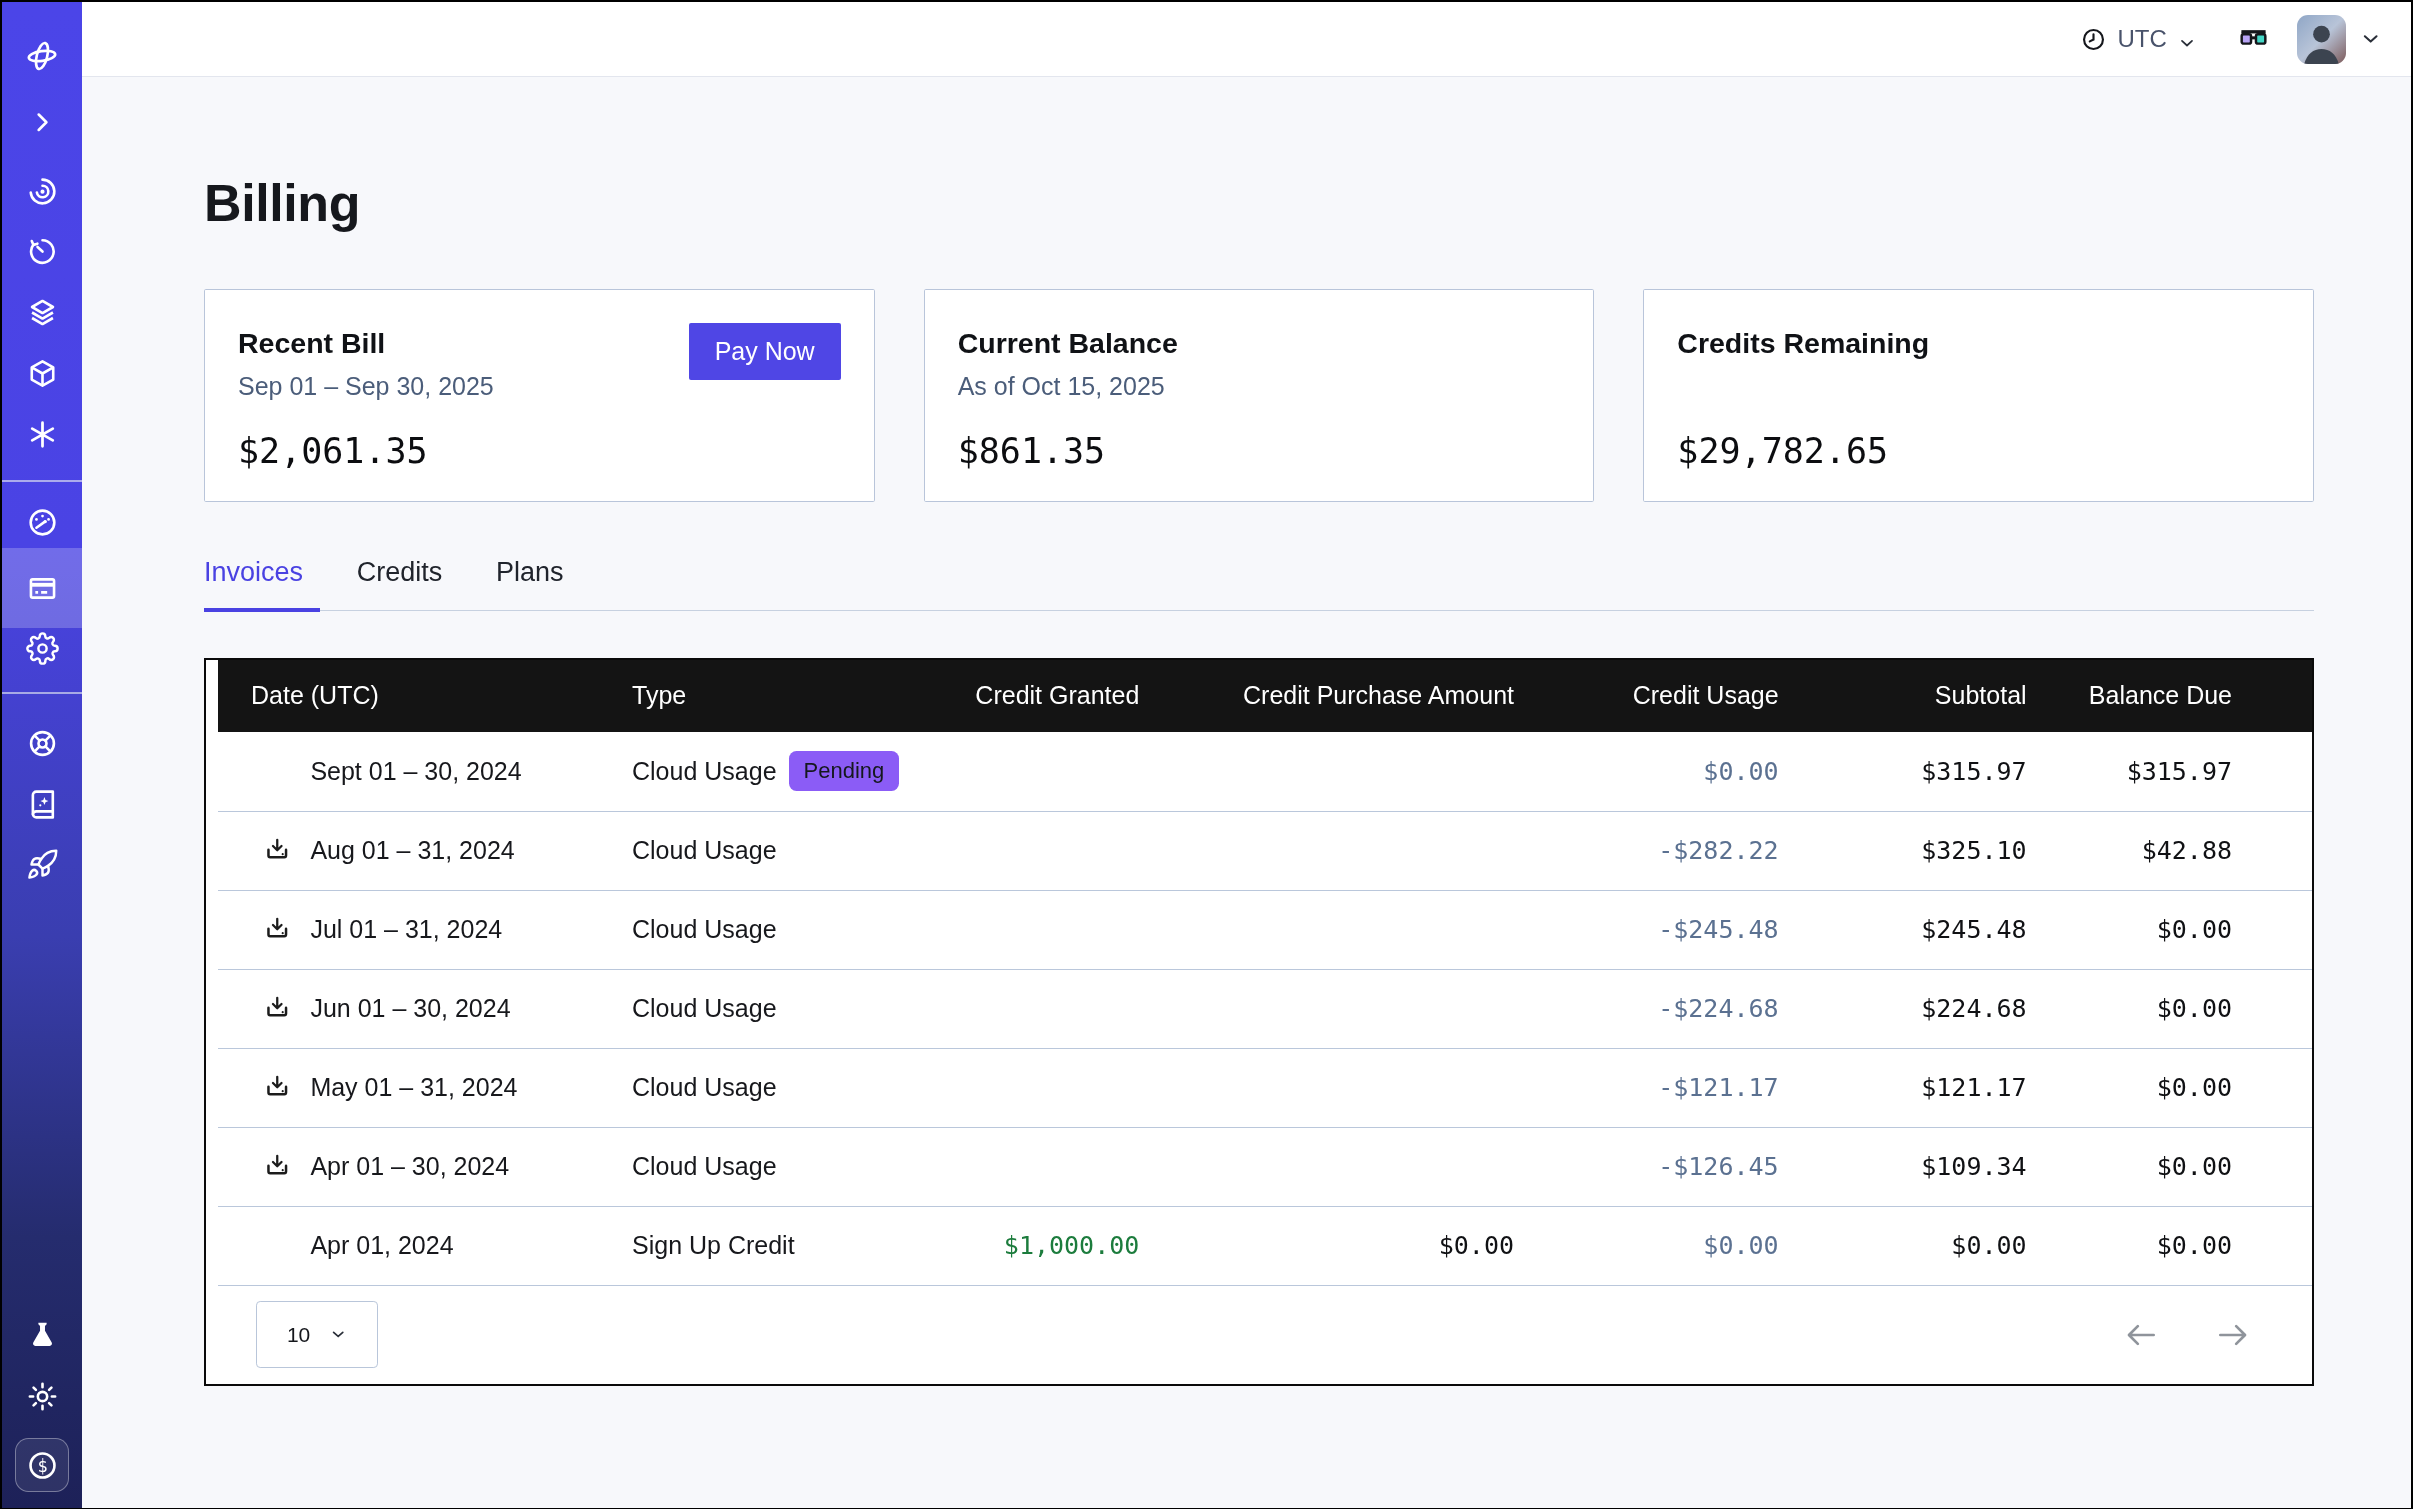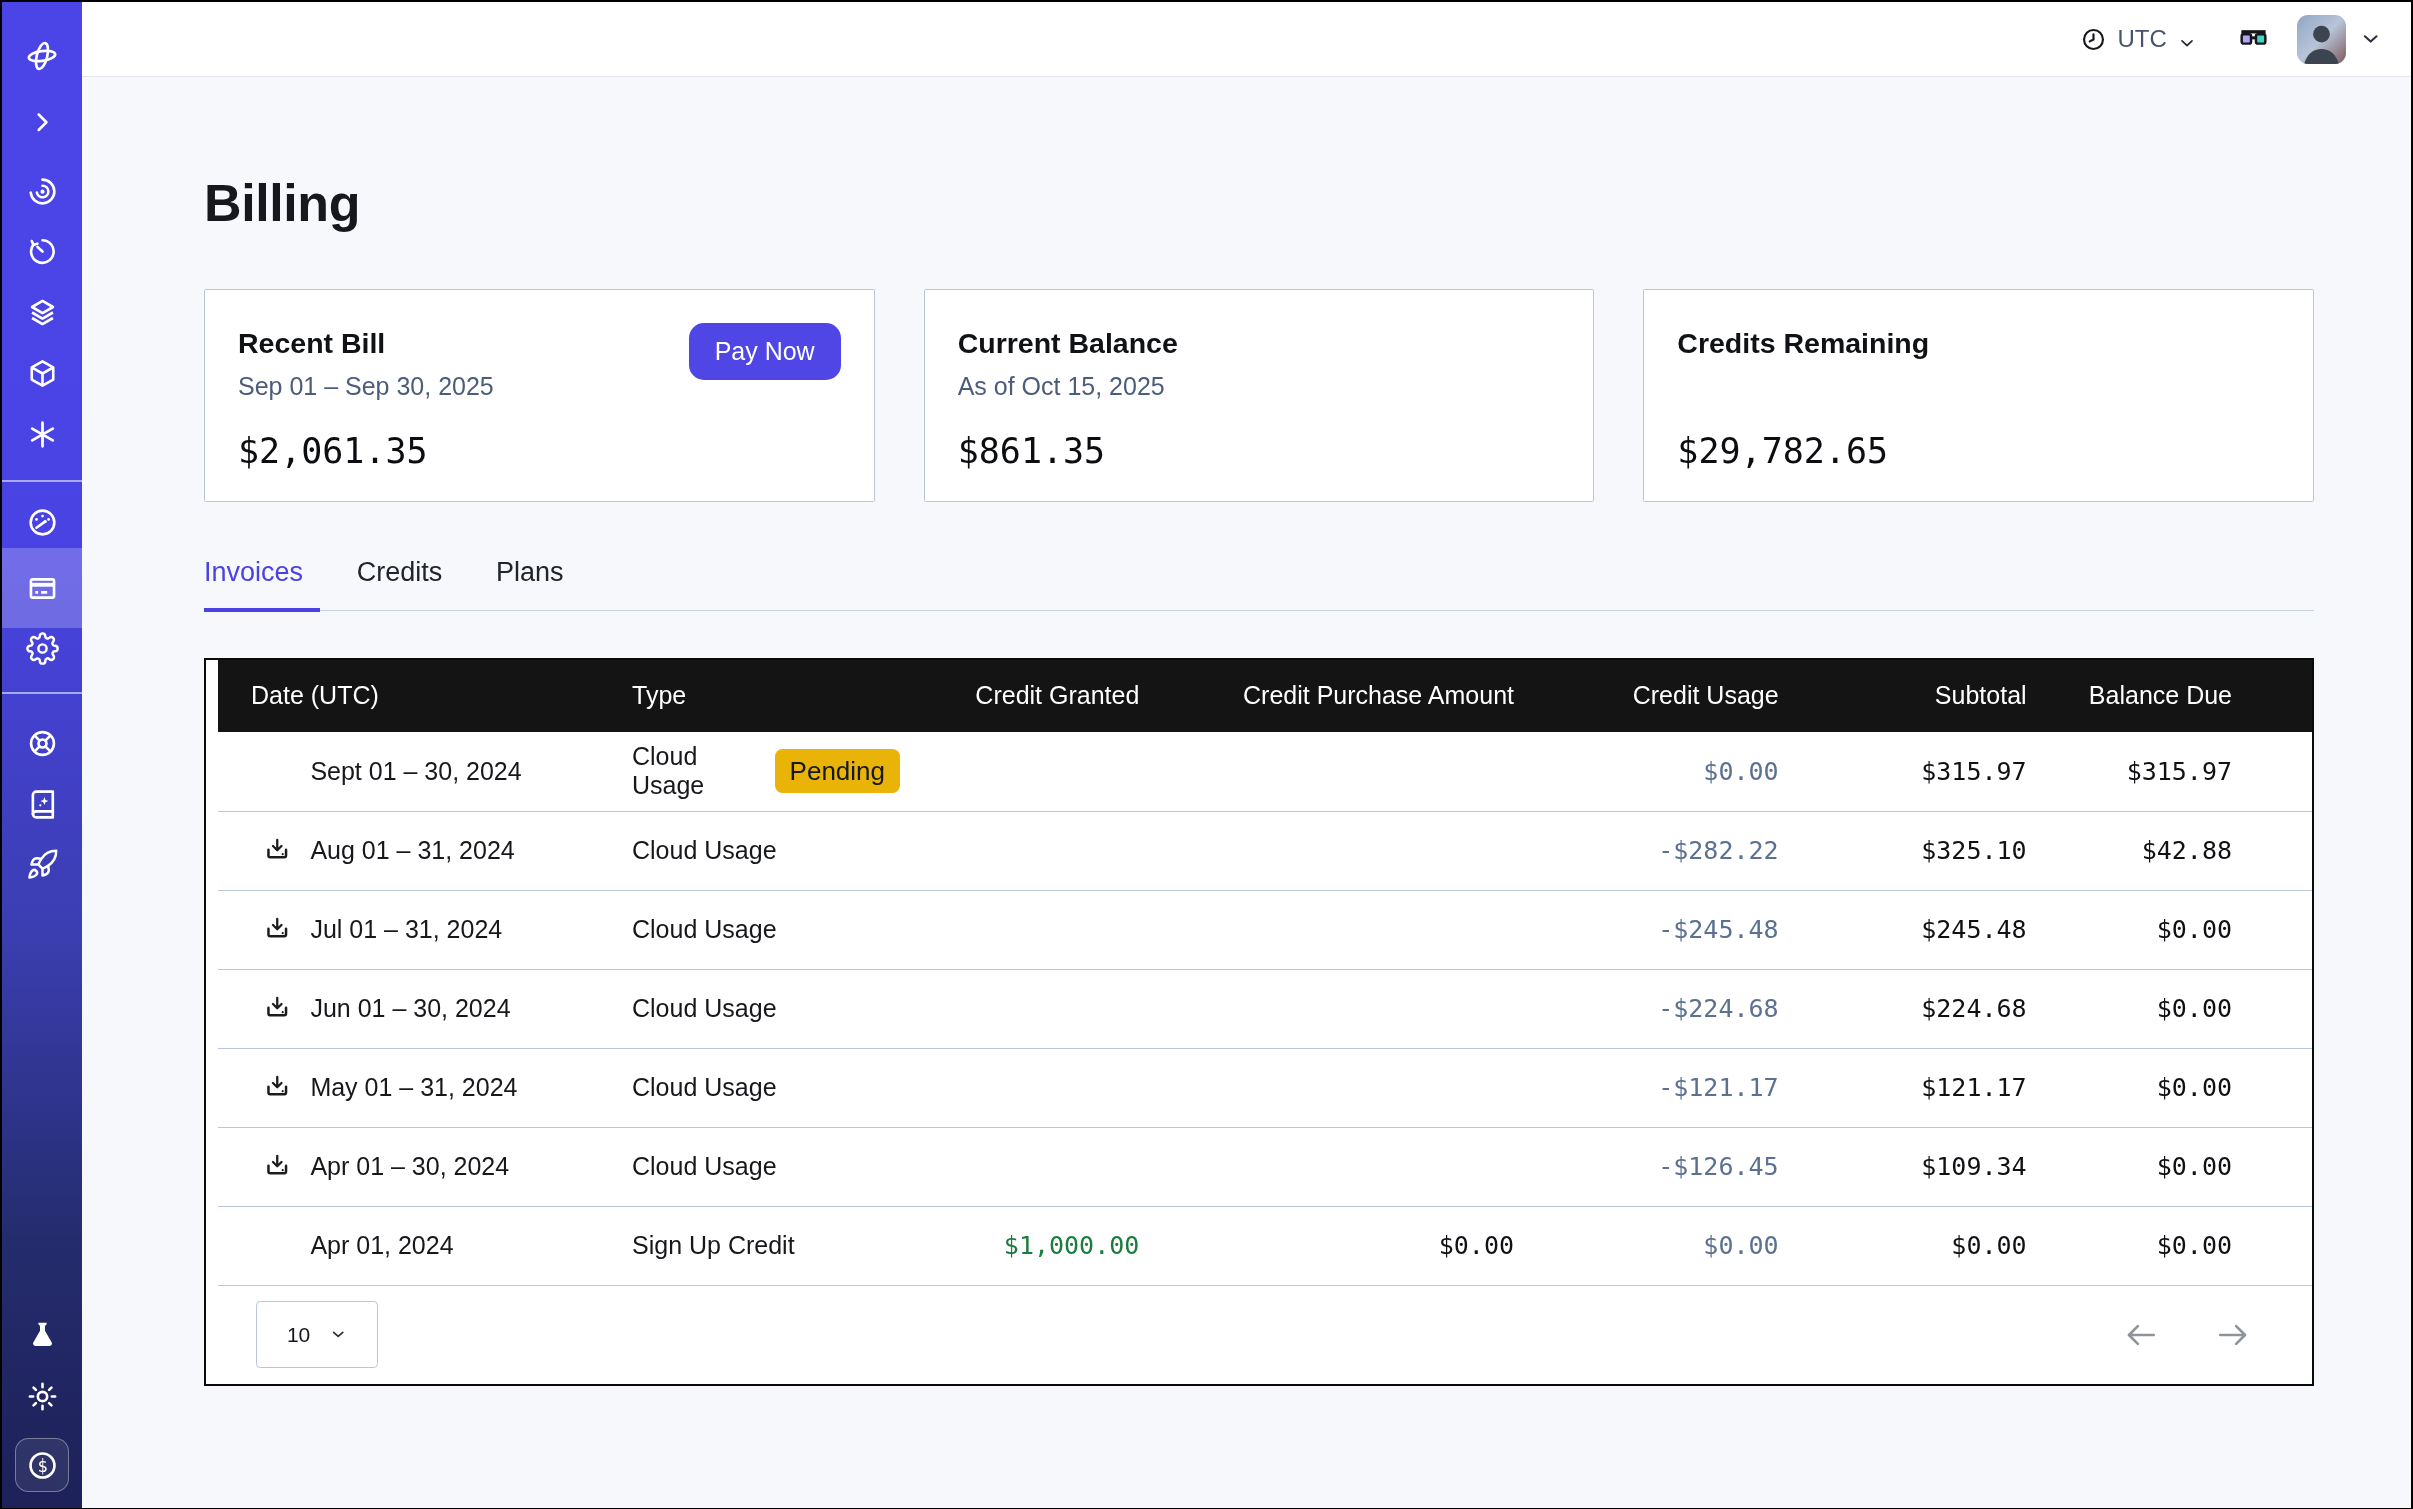--- a/index.html
+++ b/index.html
@@ -27,39 +27,39 @@
 
   
   .main { position:absolute; left:80px; top:77px; right:0; bottom:0; padding:0 97px 0 122px; }
   h1.page-title { margin-top:94px; font-size:52px; font-weight:600; color:#16181d; letter-spacing:-0.4px; }
 
   .cards { display:flex; gap:49px; margin-top:56px; }
   .card { position:relative; flex:1; height:213px; background:#fff; border:1.7px solid #b9c5da; border-radius:1.7px; padding:37px 33px 30px 33px; display:flex; flex-direction:column; }
   .card-title { font-size:28.5px; font-weight:600; color:#101216; }
   .card-sub { font-size:25px; color:#4b5d7a; margin-top:11.7px; }
   .card-amount { margin-top:auto; font-family:"DejaVu Sans Mono", monospace; font-size:35px; color:#0c0d10; }
-  .paynow { position:absolute; top:33px; right:33px; background:#4f46e5; color:#fff; font-size:25px; border:none; border-radius:15px; padding:14.2px 26px; cursor:pointer; font-family:"Liberation Sans",sans-serif; }
+  .paynow { position:absolute; top:33px; right:33px; background:#4f46e5; color:#fff; font-size:25px; border:none; border-radius:2px; padding:14.2px 26px; cursor:pointer; font-family:"Liberation Sans",sans-serif; }
 
   .tabs { display:flex; margin-top:55px; border-bottom:1.7px solid #c7d1e0; }
   .tab { font-size:27px; color:#20242c; padding:0 16.7px 20px 0; margin-right:37px; cursor:pointer; }
   .tab.active { color:#4a42e2; border-bottom:4.2px solid #4a42e2; margin-bottom:-2.5px; }
 
   
   .invoice-table { margin-top:47px; border:2.5px solid #0a0a0a; background:#fff;padding-left:12px; }
   .t-head { display:grid; grid-template-columns:381px 301px 251px 368px 268px 248px 1fr; height:72px; align-items:center; background:#141414; color:#fff; font-size:25px; font-weight:500; }
   .t-row { display:grid; grid-template-columns:381px 301px 251px 368px 268px 248px 1fr; height:79px; align-items:center; background:#fff; font-size:25px; }
   .t-row + .t-row { border-top:1.7px solid #bac7db; }
   .c-left { padding-left:33px; text-align:left; }
   .c-right { text-align:right; }
   .pr-g { padding-right:11.7px; } .pr-p { padding-right:5px; } .pr-u { padding-right:8.4px; } .pr-s { padding-right:8.4px; } .pr-b { padding-right:80px; }
   .date-cell { display:flex; align-items:center; padding-left:44px; }
   .dl-btn { width:30px; height:30px; margin-right:18.4px; display:flex; align-items:center; justify-content:center; cursor:pointer; flex:0 0 auto; }
   .dl-btn.hidden { visibility:hidden; cursor:default; }
   .type-cell { display:flex; align-items:center; padding-left:33px; }
-  .badge { margin-left:12px; background:#eab308; color:#15181e; font-size:26px; padding:6.7px 15px; border-radius:7.5px; }
+  .badge { margin-left:12px; background:#8b5cf6; color:#15181e; font-size:22px; padding:6.7px 15px; border-radius:7.5px; }
   .mono { font-family:"DejaVu Sans Mono", monospace; }
   .usage { color:#5b7191; }
   .money { color:#101114; }
   .granted-green { color:#1c7c3d; }
 
   .t-foot { display:flex; align-items:center; justify-content:space-between; height:99px; border-top:1.7px solid #bac7db; padding:0 60px 0 38px; background:#fff; }
   .page-size { display:flex; align-items:center; justify-content:center; gap:18.4px; width:122px; height:67px; border:1.7px solid #b9c6da; border-radius:4.2px; font-size:21px; color:#15171c; cursor:pointer; background:#fff; }
   .pager { display:flex; align-items:center; gap:54px; }
   .pager-btn { cursor:pointer; display:flex; align-items:center; }
 </style>

